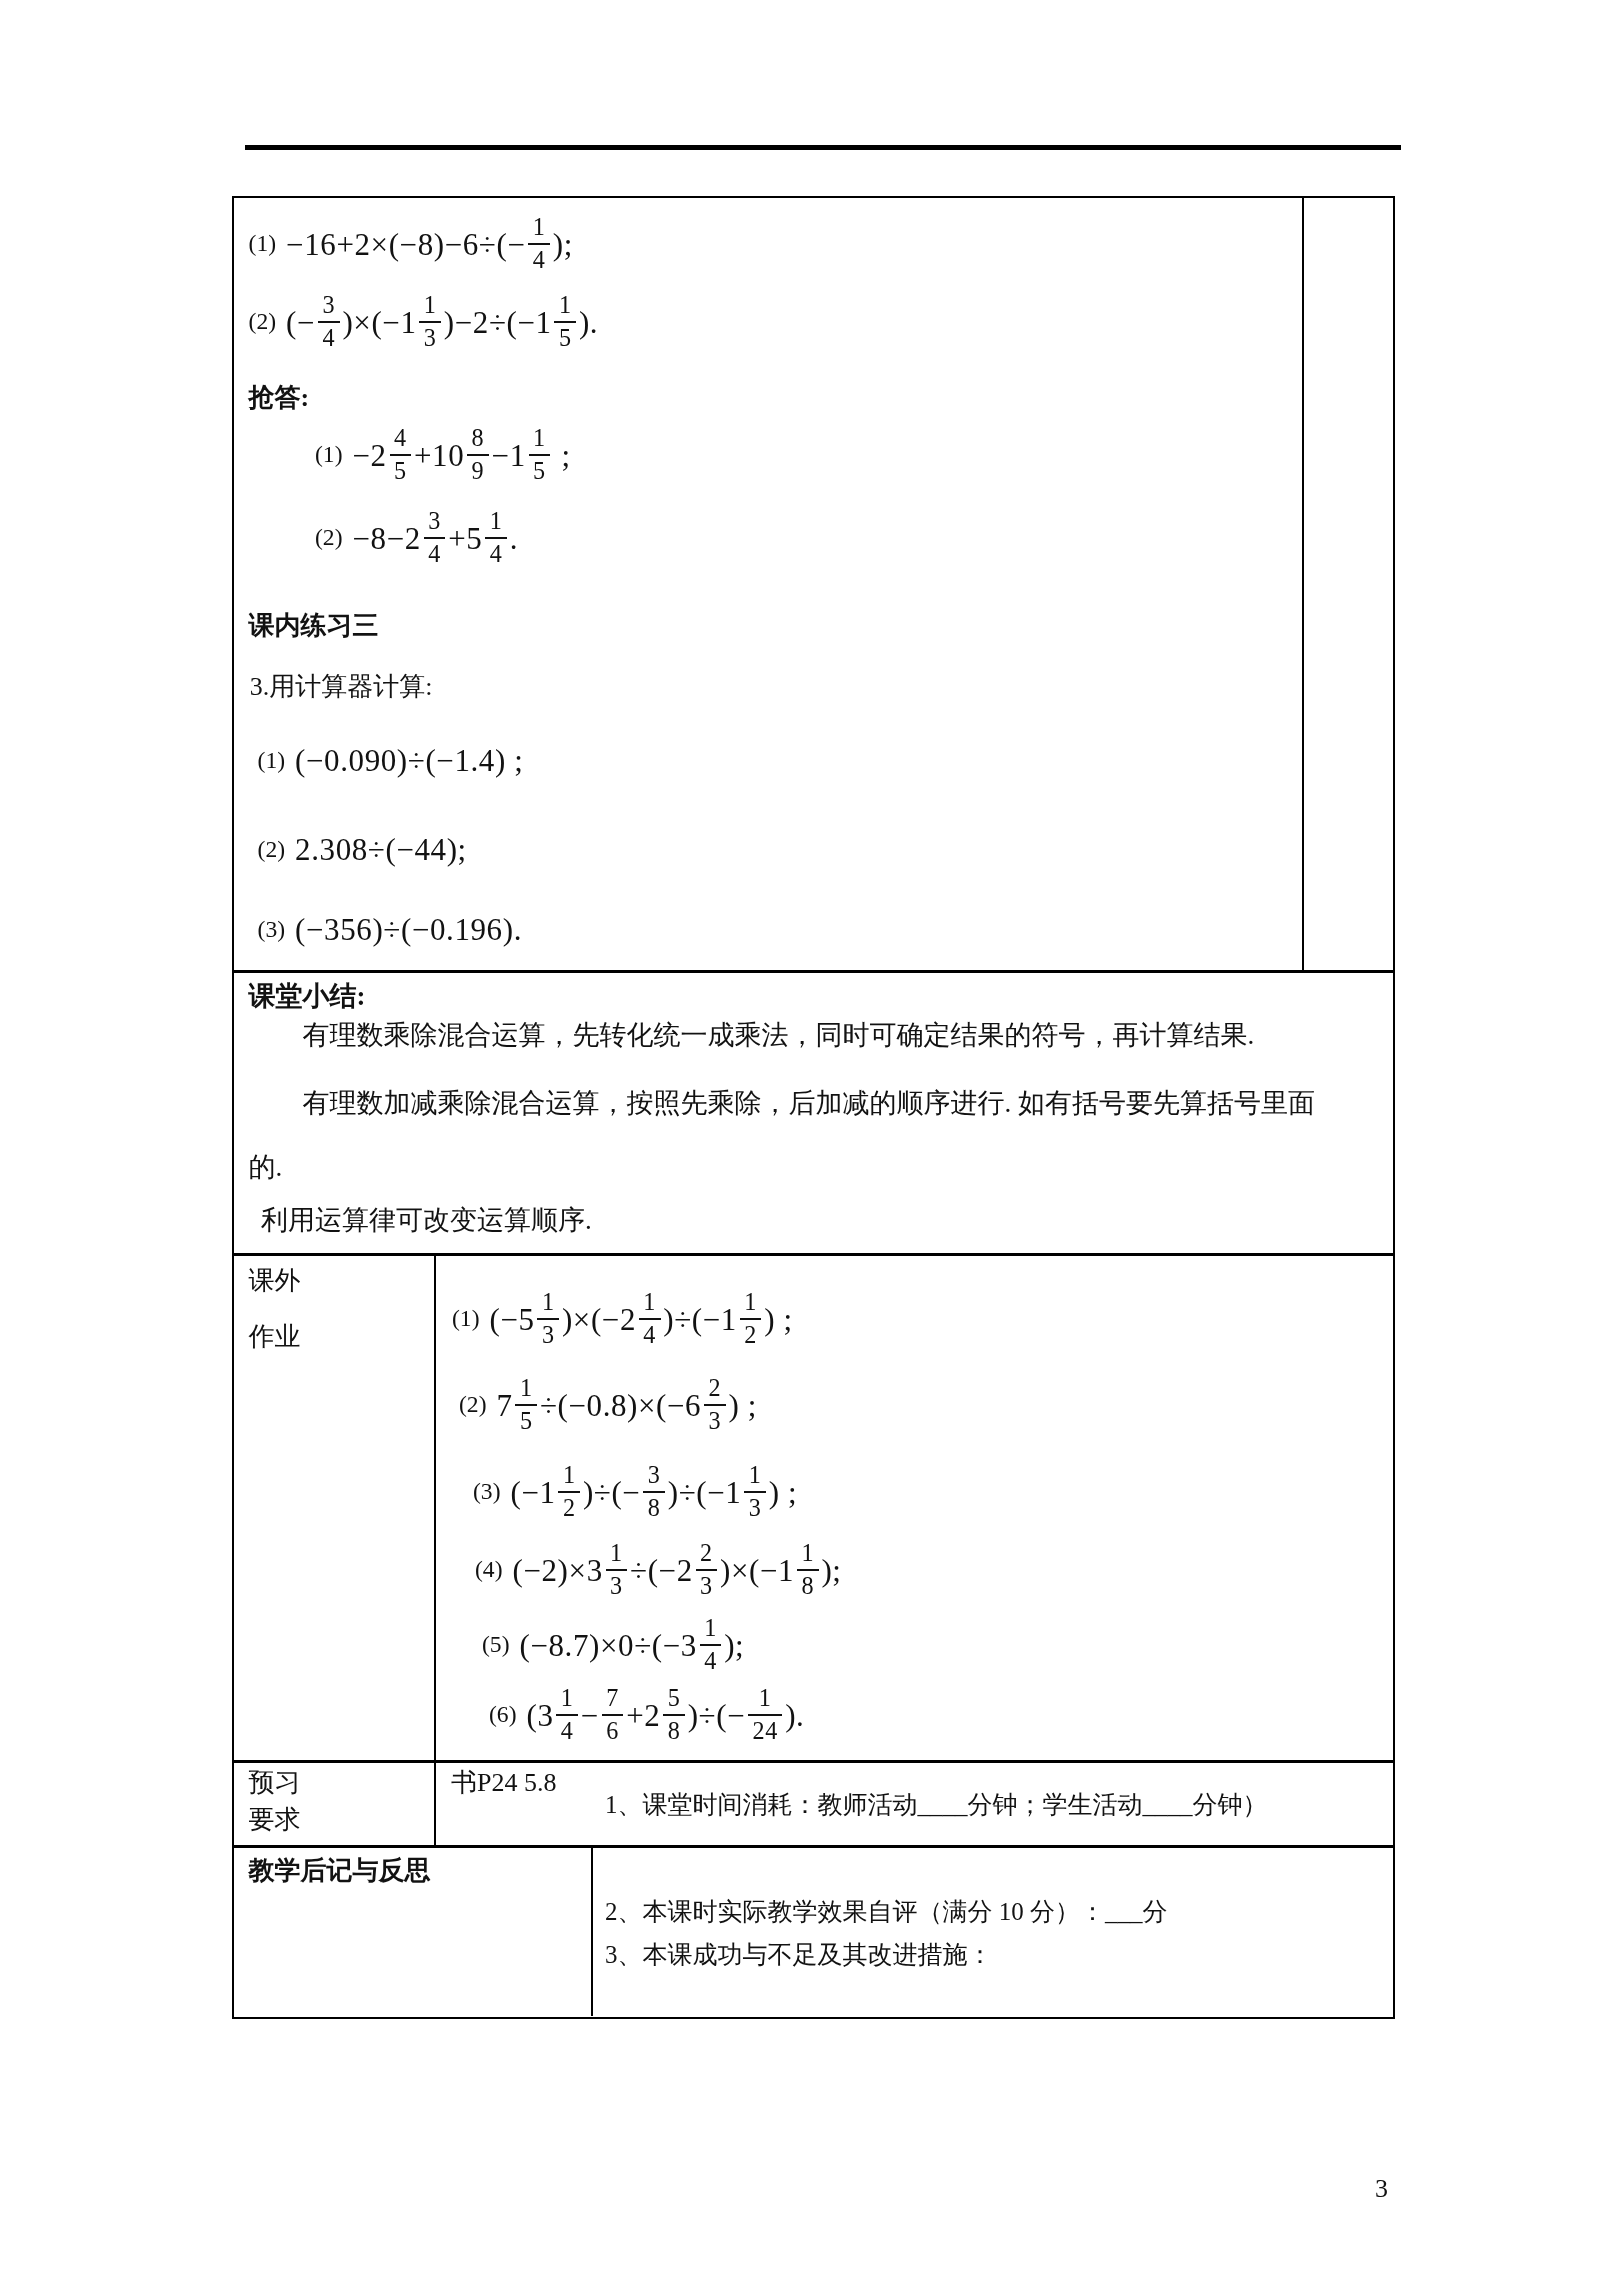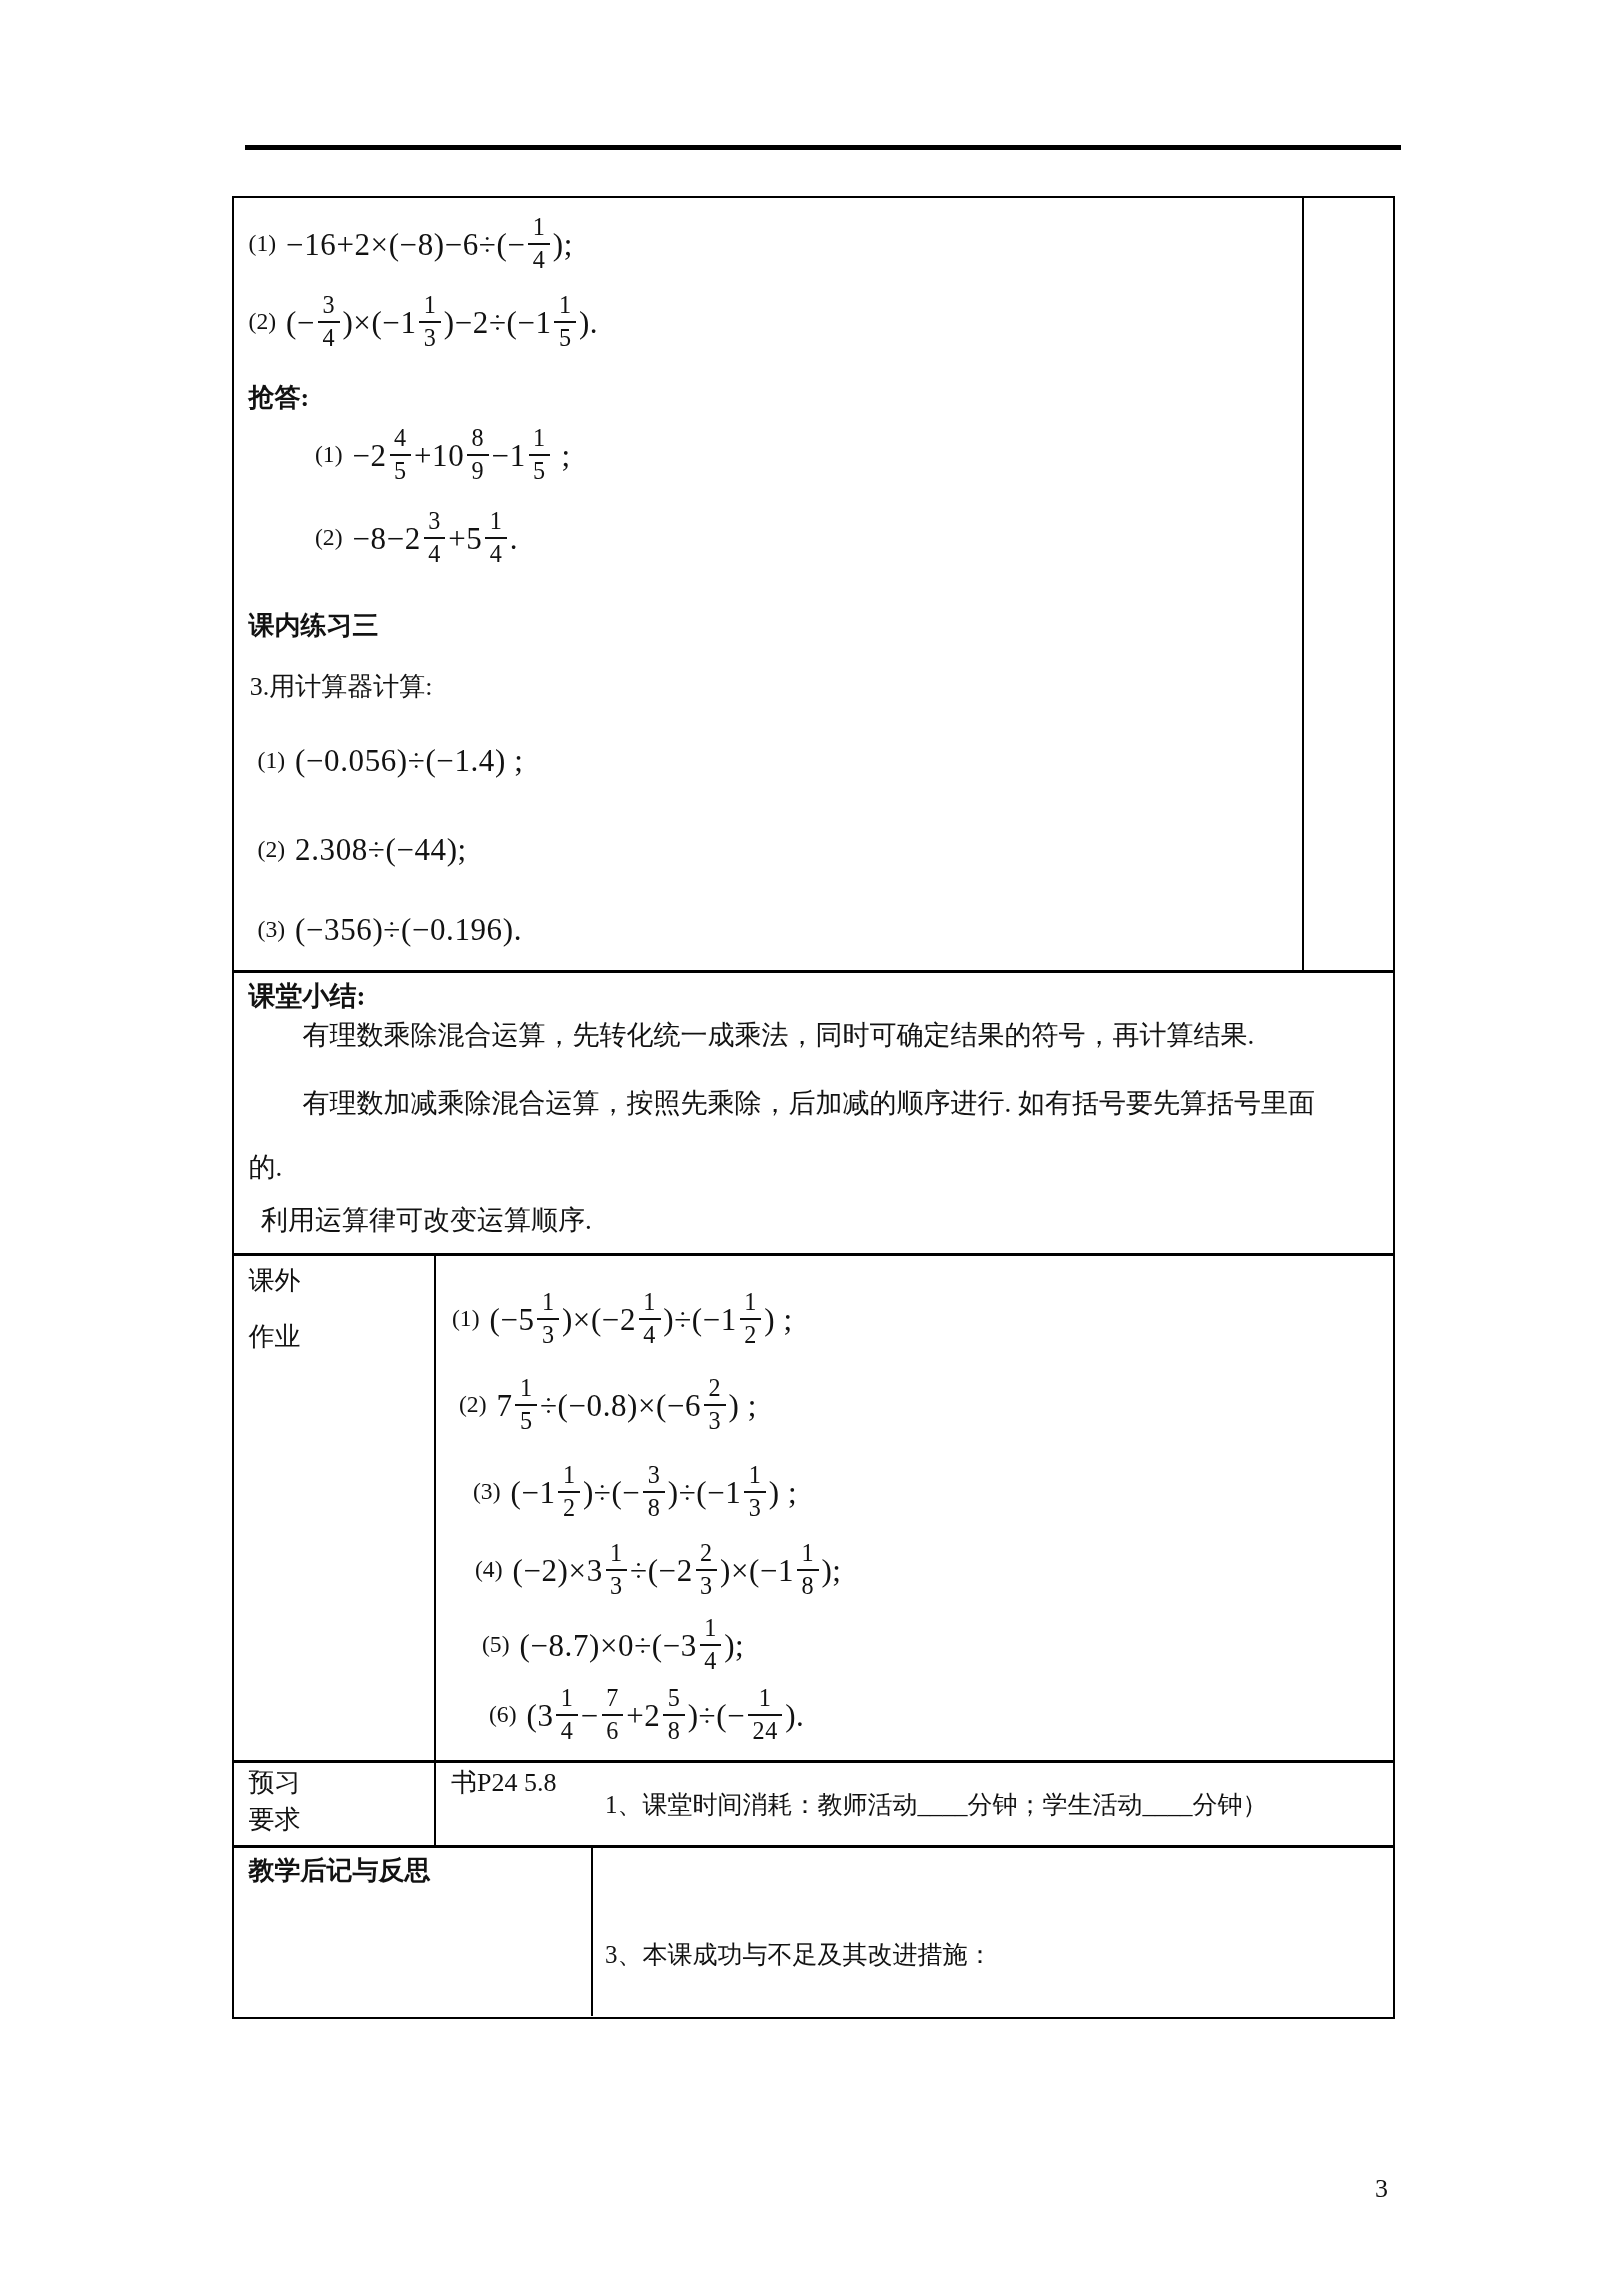--- a/index.html
+++ b/index.html
@@ -66,21 +66,21 @@
     <div class="line math-line" style="top:306px;left:81px;">
       <span class="m-label">(2)</span>
       <span class="m-expr">−8−2<span class="frac"><span class="fnum">3</span><span class="fden">4</span></span>+5<span class="frac"><span class="fnum">1</span><span class="fden">4</span></span>.</span>
     </div>
 
     <div class="line text-line bold" style="top:411px;left:14.6px;">课内练习三</div>
     <div class="line text-line" style="top:472px;left:15.7px;text-align:center;">3.用计算器计算:</div>
 
     <div class="line math-line" style="top:529px;left:23.6px;">
       <span class="m-label">(1)</span>
-      <span class="m-expr">(−0.056)÷(−1.4) ;</span>
+      <span class="m-expr">(−0.090)÷(−1.4) ;</span>
     </div>
     <div class="line math-line" style="top:618px;left:23.6px;">
       <span class="m-label">(2)</span>
       <span class="m-expr">2.308÷(−44);</span>
     </div>
     <div class="line math-line" style="top:698px;left:23.6px;">
       <span class="m-label">(3)</span>
       <span class="m-expr">(−356)÷(−0.196).</span>
     </div>
 
@@ -117,20 +117,21 @@
       <span class="m-label">(6)</span>
       <span class="m-expr">(3<span class="frac"><span class="fnum">1</span><span class="fden">4</span></span>−<span class="frac"><span class="fnum">7</span><span class="fden">6</span></span>+2<span class="frac"><span class="fnum">5</span><span class="fden">8</span></span>)÷(−<span class="frac"><span class="fnum">1</span><span class="fden">24</span></span>).</span>
     </div>
 
     <div class="line text-line" style="top:1568px;left:14.6px;">预习</div>
     <div class="line text-line" style="top:1605px;left:14.6px;">要求</div>
     <div class="line text-line" style="top:1568px;left:217px;">书P24 5.8</div>
 
     <div class="line text-line bold" style="top:1656px;left:14.6px;">教学后记与反思</div>
     <div class="line text-line" style="top:1590px;left:371px;font-size:25px;">1、课堂时间消耗：教师活动____分钟；学生活动____分钟）</div>
+    <div class="line text-line" style="top:1697px;left:371px;font-size:25px;">2、本课时实际教学效果自评（满分 10 分）：___分</div>
     <div class="line text-line" style="top:1740px;left:371px;font-size:25px;">3、本课成功与不足及其改进措施：</div>
 
   </div>
 
   <div class="page-number">3</div>
 
 </div>
 
 
 </body></html>

